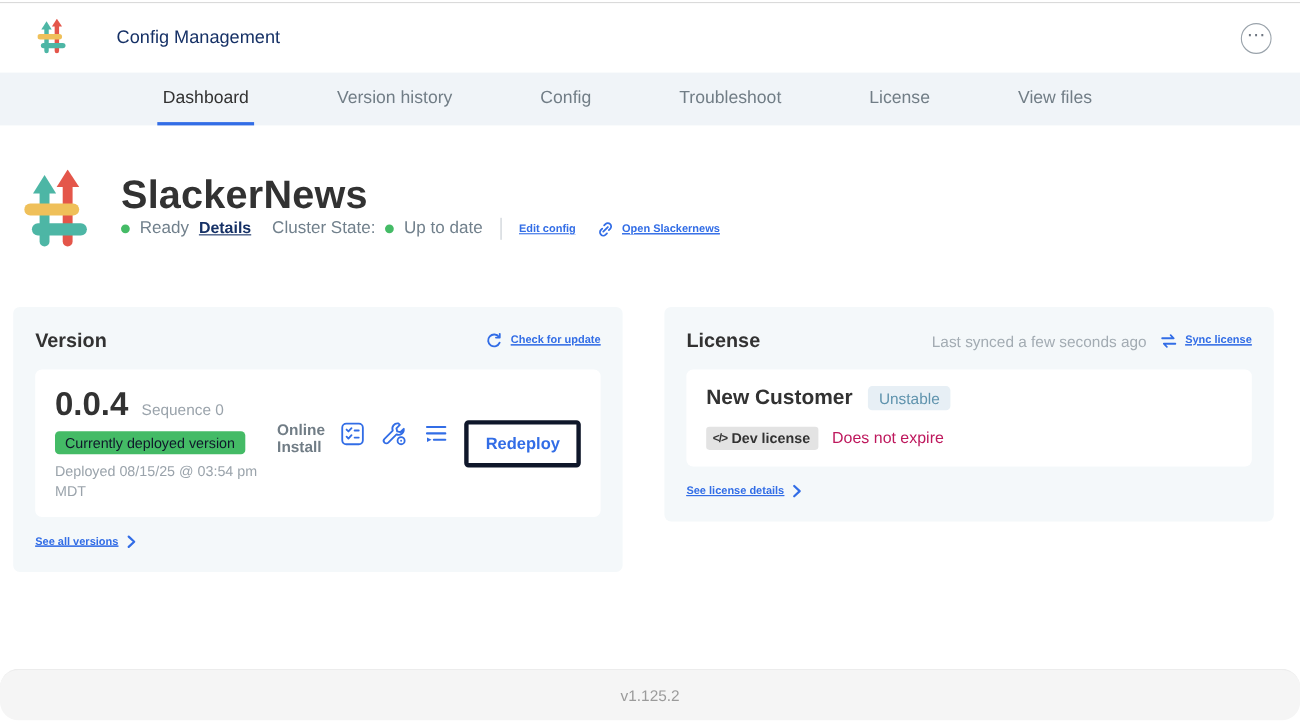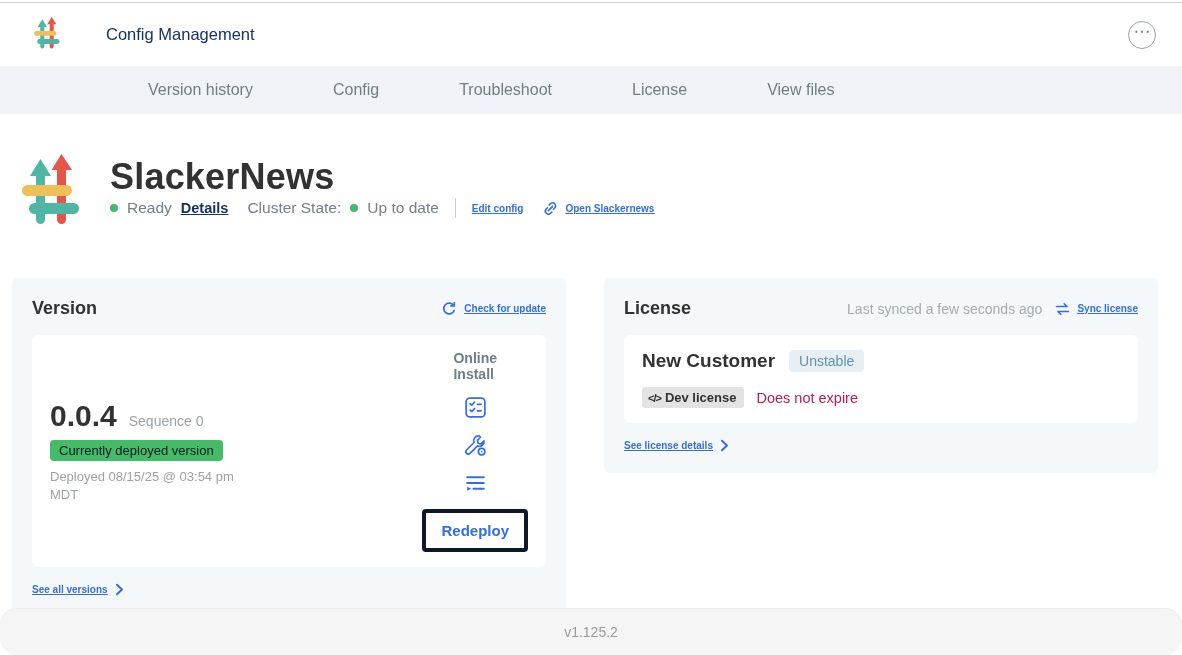--- a/index.html
+++ b/index.html
@@ -127,21 +127,21 @@
   .deployed-badge {
     display: inline-block;
     margin-top: 7px;
     background: #44bb66;
     color: #0f172a;
     font-size: 13px;
     padding: 3px 9px;
     border-radius: 4px;
   }
   .deployed-at { margin-top: 7px; font-size: 13px; color: #9aa3ab; max-width: 205px; line-height: 1.35; }
-  .version-right { display: flex; align-items: center; gap: 13px; flex-direction: column; }
+  .version-right { display: flex; align-items: flex-start; gap: 13px; }
   .install-type { font-size: 14px; font-weight: 700; color: #717d86; line-height: 1.15; }
   .icon-btn { background: none; border: none; padding: 0; cursor: pointer; display: flex; color: #326de6; }
   .redeploy-btn {
     background: #fff;
     border: 4px solid #0f172a;
     color: #326de6;
     font-weight: 700;
     font-size: 15px;
     font-family: inherit;
     padding: 9px 15px;
@@ -215,20 +215,21 @@
   </span>
   <nav class="top-tabs">
     <div class="top-tab">Config Management</div>
   </nav>
   <button class="more-btn">
     <span>⋯</span>
   </button>
 </header>
 
 <nav class="subnav">
+  <div class="subnav-item active">Dashboard</div>
   <div class="subnav-item">Version history</div>
   <div class="subnav-item">Config</div>
   <div class="subnav-item">Troubleshoot</div>
   <div class="subnav-item">License</div>
   <div class="subnav-item">View files</div>
 </nav>
 
 <section class="app-header">
   <div class="app-icon">
     <svg width="58" height="78" viewBox="0 0 58 78">

